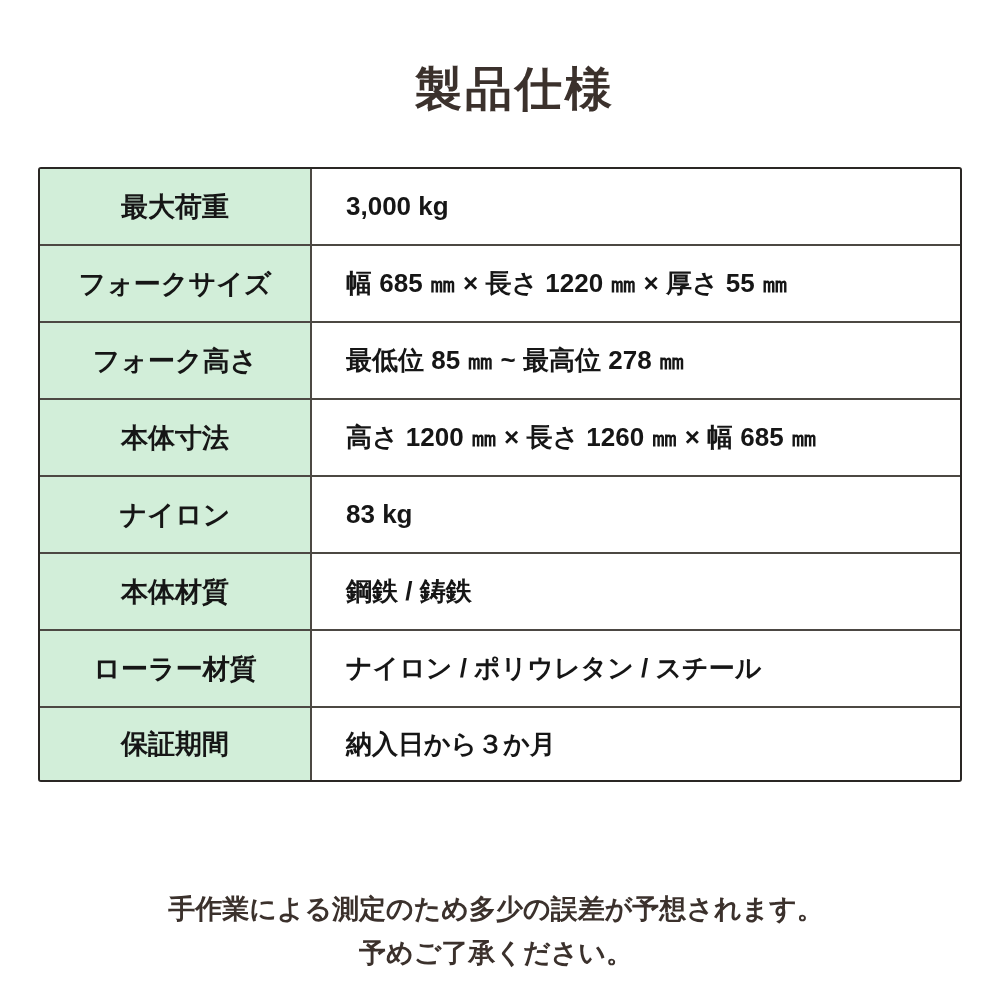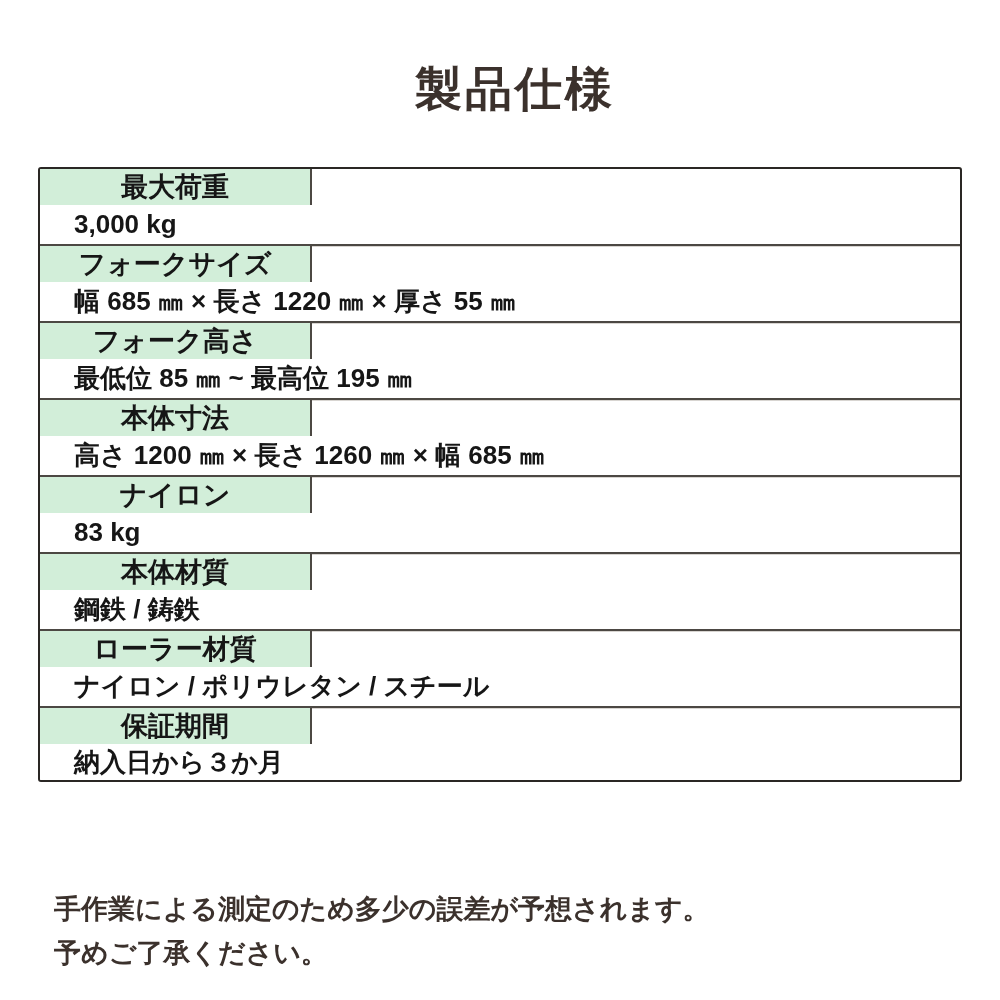--- a/index.html
+++ b/index.html
@@ -30,21 +30,20 @@
     background:#ffffff;
     border:2px solid #2a2724;
     border-radius:3px;
     overflow:hidden;
   }
   .spec-row {
     display:flex;
     height:77px;
     border-bottom:2px solid #4c4843;
     box-shadow:0 1px 0 #d8d5d1;
-    flex-direction:column;
   }
   .spec-row:last-child {
     height:72px;
     border-bottom:none;
     box-shadow:none;
   }
   .label-cell {
     width:272px;
     background:#d2eed9;
     border-right:2px solid #4c4843;
@@ -62,23 +61,23 @@
     padding-left:34px;
     padding-right:2px;
     font-size:26px;
     font-weight:bold;
     color:#161616;
     background:#ffffff;
   }
 
   .footer-note {
     position:absolute;
-    right:26px; top:888px;
+    right:44px; top:888px;
     width:920px;
-    text-align:left;
+    text-align:center;
     font-size:27px;
     font-weight:bold;
     line-height:1.62;
     color:#3b312c;
   }
 </style>
 </head>
 <body>
 
 <div class="page">
@@ -92,21 +91,21 @@
       <div class="value-cell">3,000 kg</div>
     </div>
 
     <div class="spec-row">
       <div class="label-cell">フォークサイズ</div>
       <div class="value-cell">幅 685 ㎜ × 長さ 1220 ㎜ × 厚さ 55 ㎜</div>
     </div>
 
     <div class="spec-row">
       <div class="label-cell">フォーク高さ</div>
-      <div class="value-cell">最低位 85 ㎜ ~ 最高位 195 ㎜</div>
+      <div class="value-cell">最低位 85 ㎜ ~ 最高位 278 ㎜</div>
     </div>
 
     <div class="spec-row">
       <div class="label-cell">本体寸法</div>
       <div class="value-cell">高さ 1200 ㎜ × 長さ 1260 ㎜ × 幅 685 ㎜</div>
     </div>
 
     <div class="spec-row">
       <div class="label-cell">ナイロン</div>
       <div class="value-cell">83 kg</div>

